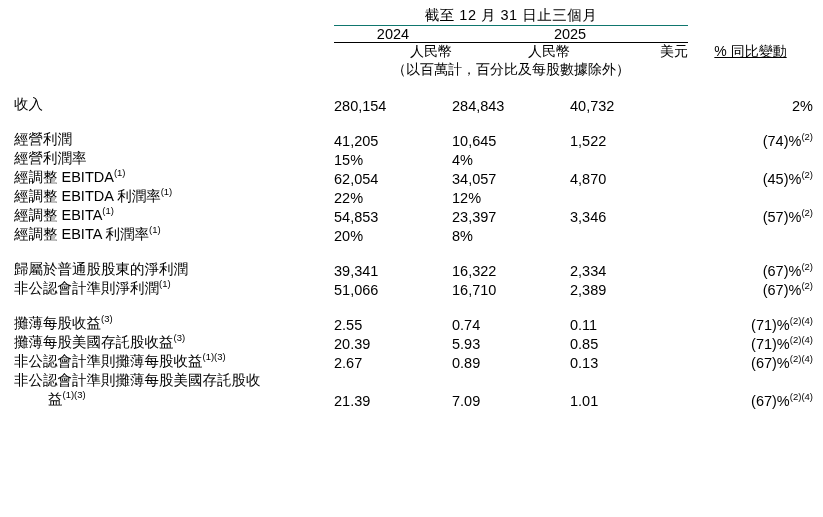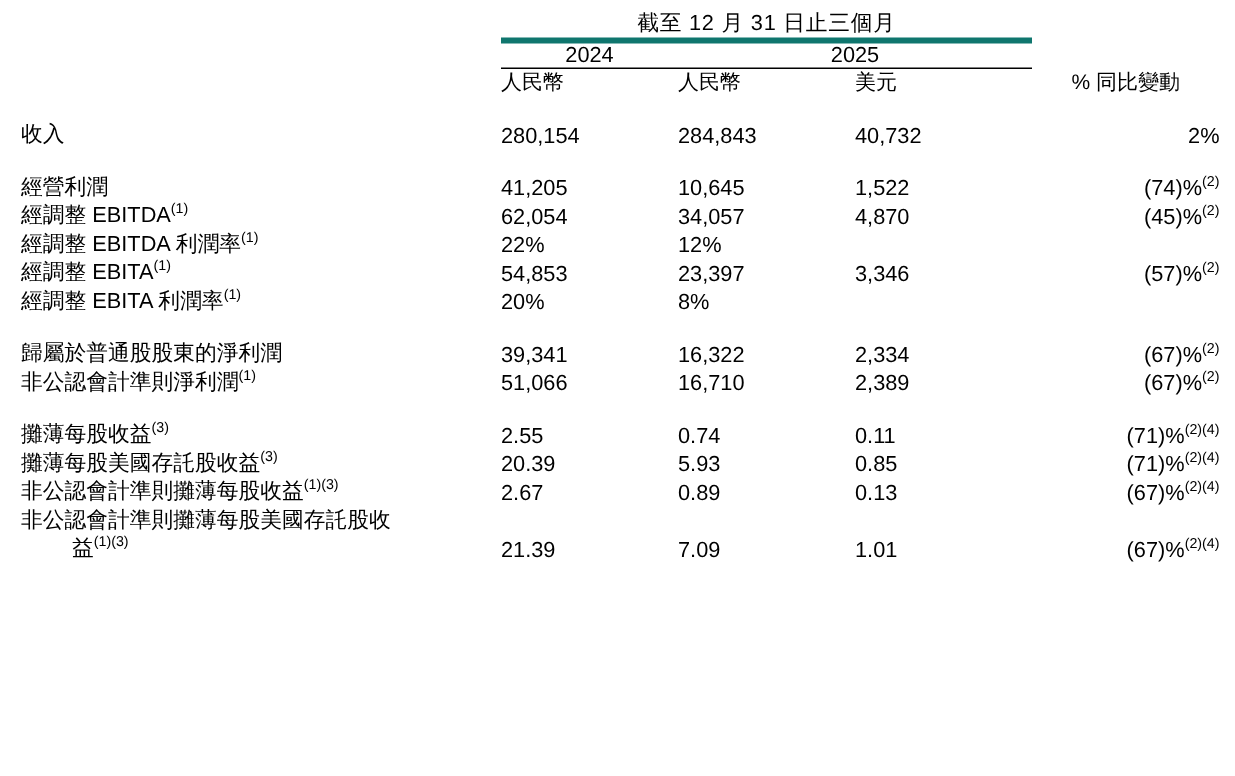--- a/index.html
+++ b/index.html
@@ -42,32 +42,33 @@
     font-size: 14.5px;
     padding-bottom: 4px;
     letter-spacing: .5px;
   }
   .hdr-year {
     text-align: center;
     font-weight: bold;
     font-size: 14.5px;
     padding: 2px 0 3px 0;
   }
-  .rule-top { border-top: 4px solid #0f766e; }
+  .rule-top { border-top: 1px solid #0f766e; }
   .rule-bot { border-bottom: 1px solid #000; }
 
   .hdr-cur {
-    text-align: left;
+    text-align: right;
     font-size: 14px;
     padding: 4px 0 2px 0;
   }
   .hdr-chg {
     text-align: center;
     font-size: 14px;
     padding: 4px 0 2px 0;
+    text-decoration: underline;
   }
   .note-line {
     text-align: center;
     font-size: 14px;
     padding: 12px 0 6px 0;
   }
   .lbl {
     text-align: left;
     font-size: 14.5px;
     padding: 2px 0 2px 2px;
@@ -120,20 +121,25 @@
         <td class="hdr-year rule-top rule-bot latin" colspan="2">2025</td>
         <td></td>
       </tr>
       <tr>
         <td></td>
         <td class="hdr-cur">人民幣</td>
         <td class="hdr-cur">人民幣</td>
         <td class="hdr-cur">美元</td>
         <td class="hdr-chg">% 同比變動</td>
       </tr>
+      <tr>
+        <td></td>
+        <td class="note-line" colspan="3">（以百萬計，百分比及每股數據除外）</td>
+        <td></td>
+      </tr>
     </tbody>
   </table>
 
   <table class="fin">
     <colgroup>
       <col class="col-label">
       <col class="col-num">
       <col class="col-num">
       <col class="col-num">
       <col class="col-chg">
@@ -161,20 +167,27 @@
           <td></td>
         </tr>
         <tr>
           <td class="lbl">經營利潤</td>
           <td class="num latin">41,205</td>
           <td class="num latin">10,645</td>
           <td class="num latin">1,522</td>
           <td class="chg latin">(74)%<sup>(2)</sup></td>
         </tr>
         <tr>
+          <td class="lbl">經營利潤率</td>
+          <td class="num latin">15%</td>
+          <td class="num latin">4%</td>
+          <td class="num latin"></td>
+          <td class="chg latin"></td>
+        </tr>
+        <tr>
           <td class="lbl">經調整 EBITDA<sup>(1)</sup></td>
           <td class="num latin">62,054</td>
           <td class="num latin">34,057</td>
           <td class="num latin">4,870</td>
           <td class="chg latin">(45)%<sup>(2)</sup></td>
         </tr>
         <tr>
           <td class="lbl">經調整 EBITDA 利潤率<sup>(1)</sup></td>
           <td class="num latin">22%</td>
           <td class="num latin">12%</td>

